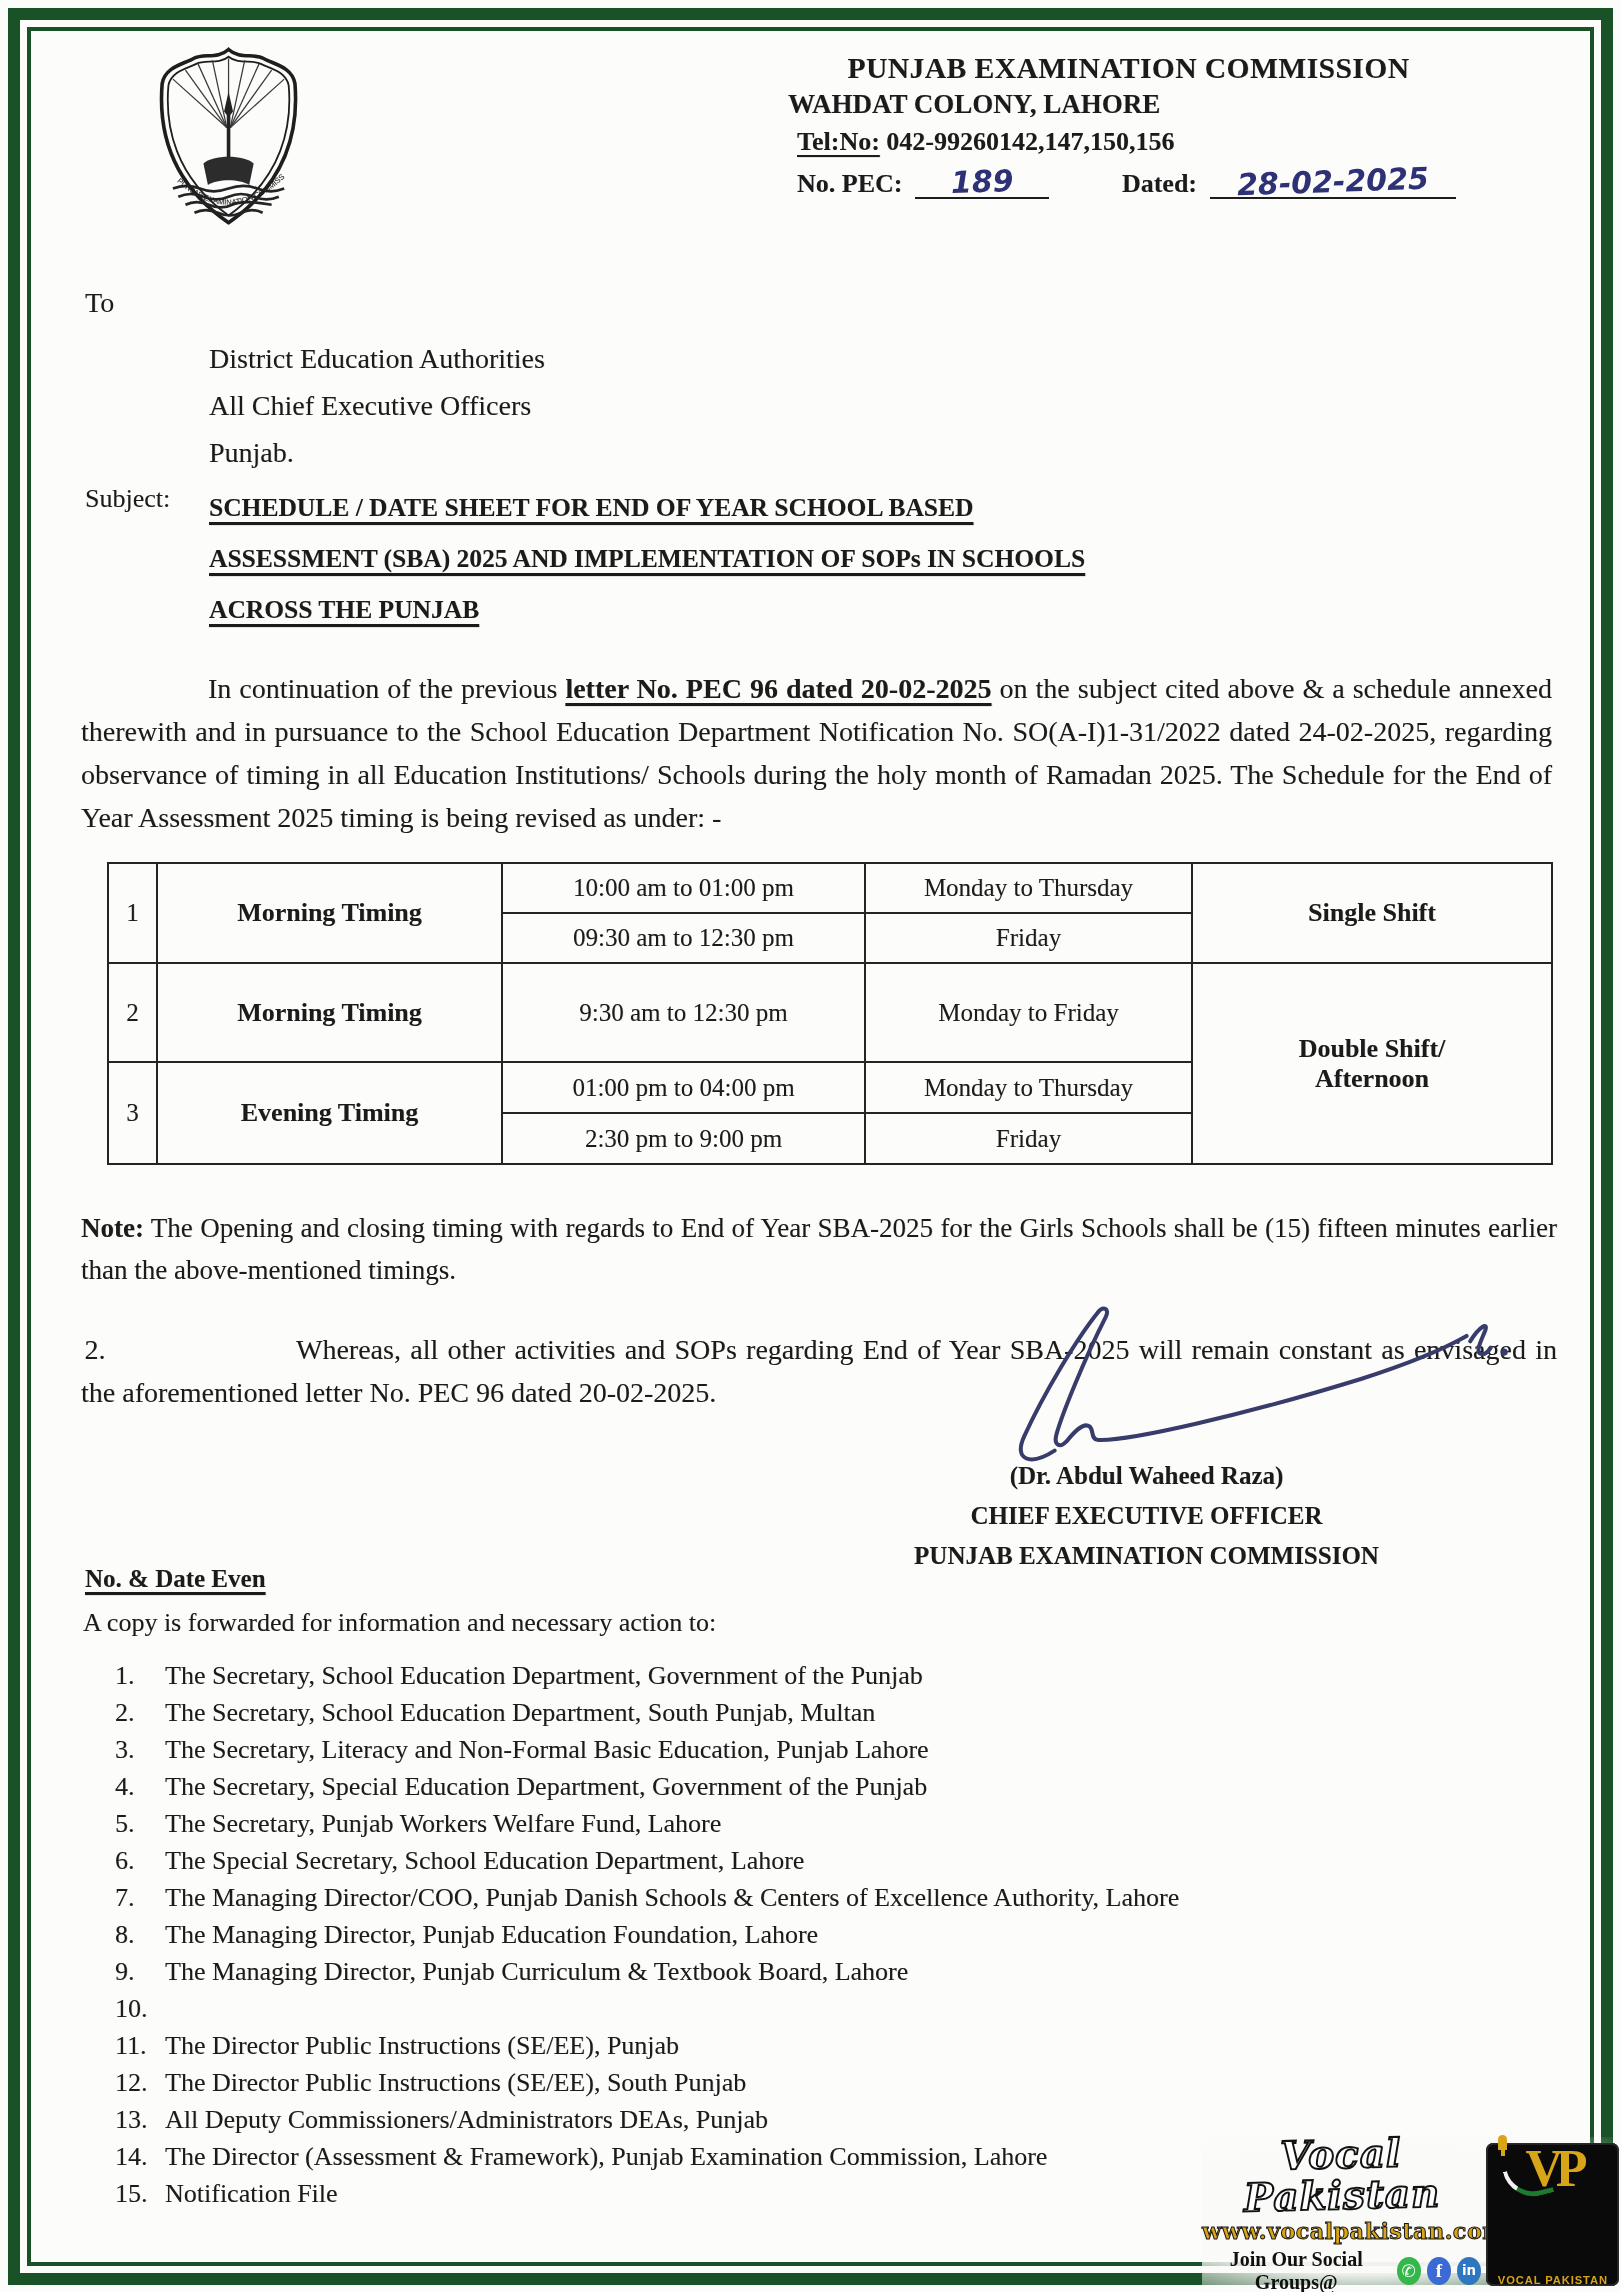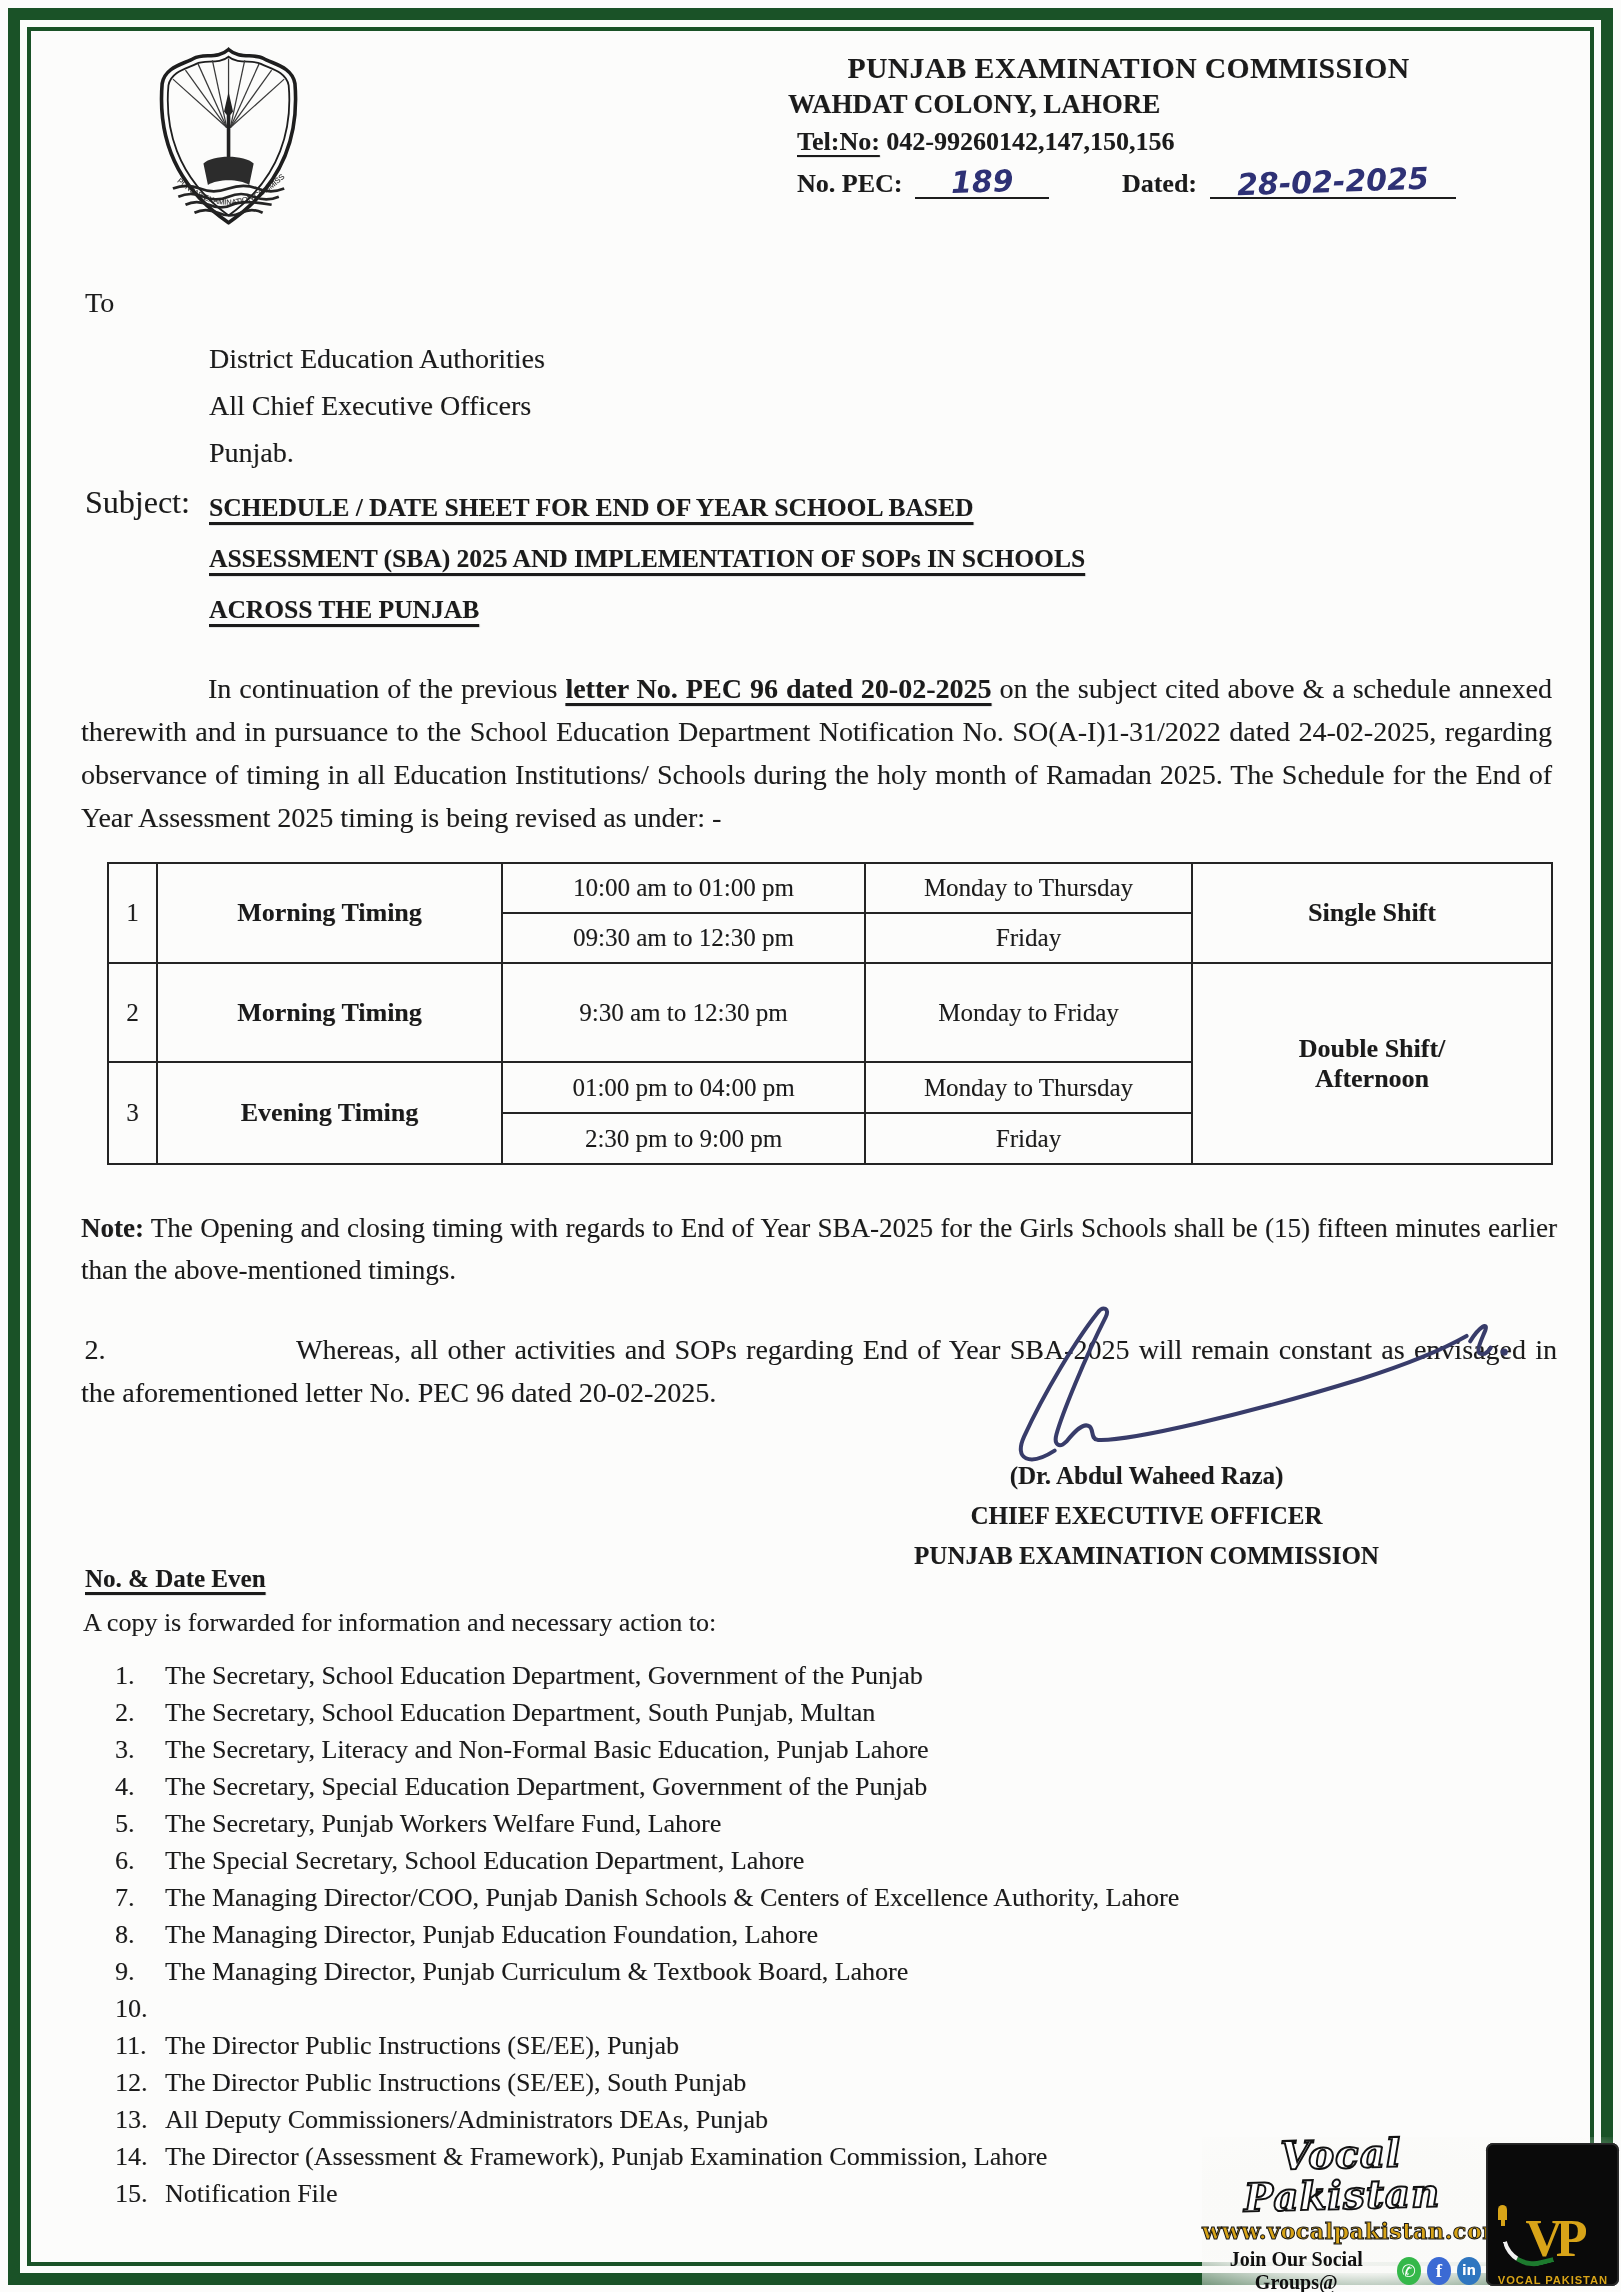--- a/index.html
+++ b/index.html
@@ -28,21 +28,21 @@
     color:var(--ink,#2e3175);font-size:30px;text-shadow:none;display:inline-block;transform:rotate(-2deg);}
   .fill-ref{min-width:134px;margin-left:12.5px;}
   .fill-date{min-width:246px;margin-left:12.5px;}
   .date-label{margin-left:73px;}
 
   .to-label{position:absolute;left:85px;top:287px;font-size:28px;}
   .recipient{position:absolute;left:209px;top:335px;font-size:28px;line-height:47px;}
   .recipient div{white-space:nowrap;}
 
   .subject-row{position:absolute;left:85px;top:482px;width:1119px;}
-  .subject-label{position:absolute;left:0;top:1.8px;font-size:32px;text-align:center;}
+  .subject-label{position:absolute;left:0;top:1.8px;font-size:26px;text-align:center;}
   .subject-text{margin-left:124px;font-size:25.5px;font-weight:bold;line-height:51px;}
   .subject-text span{display:block;text-decoration:underline;text-decoration-thickness:2.7px;text-underline-offset:6.3px;white-space:nowrap;}
 
   .para1{position:absolute;left:81px;top:639px;width:1471px;font-size:28px;line-height:43px;
     text-align:justify;text-indent:127px;}
   .bold-ul{font-weight:bold;text-decoration:underline;text-decoration-thickness:2.7px;text-underline-offset:4.5px;}
 
   table.ttable{position:absolute;left:107px;top:862px;width:1444px;border-collapse:collapse;
     font-size:25px;table-layout:fixed;}
   table.ttable td{border:2.7px solid #242424;text-align:center;vertical-align:middle;padding:0 3.6px;}
@@ -77,21 +77,21 @@
   .wm-url{font-family:"DejaVu Serif", serif;font-weight:bold;font-size:22.4px;color:var(--gold,#d8a418);
     -webkit-text-stroke:1px #151515;margin-top:1.8px;letter-spacing:0.4px;}
   .wm-social{display:flex;align-items:center;justify-content:center;gap:6.3px;margin-top:3.6px;}
   .wm-social-label{font-family:"Liberation Serif", serif;font-weight:bold;font-size:20px;color:#101010;}
   .s-icon{width:28px;height:28px;border-radius:50%;display:inline-flex;align-items:center;justify-content:center;
     color:#fff;font-family:"DejaVu Sans", sans-serif;font-weight:bold;}
   .s-wa{background:var(--wa,#35b84a);font-size:17px;}
   .s-fb{background:var(--fb,#3b6ad4);font-size:19px;font-family:"Liberation Serif",serif;}
   .s-li{background:var(--li,#2f76c0);font-size:13.4px;}
   .wm-logo{width:133px;height:143px;background:#0a0a0a;border-radius:7.2px;margin-left:5.4px;
-    display:flex;flex-direction:column;align-items:center;justify-content:flex-end;box-shadow:0 0 0 1.8px #2a2a2a inset;}
+    display:flex;flex-direction:column;align-items:center;justify-content:space-between;box-shadow:0 0 0 1.8px #2a2a2a inset;}
   .wm-mono{font-family:"Liberation Serif", serif;font-weight:bold;font-size:52px;color:var(--gold,#d8a418);
     letter-spacing:-7.2px;line-height:52px;position:relative;}
   .wm-mono .swoosh{position:absolute;left:-19.7px;top:23px;width:41px;height:27px;border-bottom:5.4px solid #1d7a2e;
     border-left:4.5px solid #f2f2f2;border-radius:0 0 0 36px;transform:rotate(-14deg);}
   .wm-mic{width:9px;height:14.3px;background:var(--gold,#d8a418);border-radius:4.5px 4.5px 0 0;position:absolute;left:-27px;top:-7.2px;}
   .wm-mic:after{content:"";position:absolute;left:2.7px;top:14.3px;width:3.6px;height:6.3px;background:var(--gold,#d8a418);}
   .wm-cap{font-family:"Liberation Sans", sans-serif;font-weight:bold;font-size:11.2px;color:var(--gold,#d8a418);
     letter-spacing:0.9px;margin-top:9px;}
 </style>
 </head>

